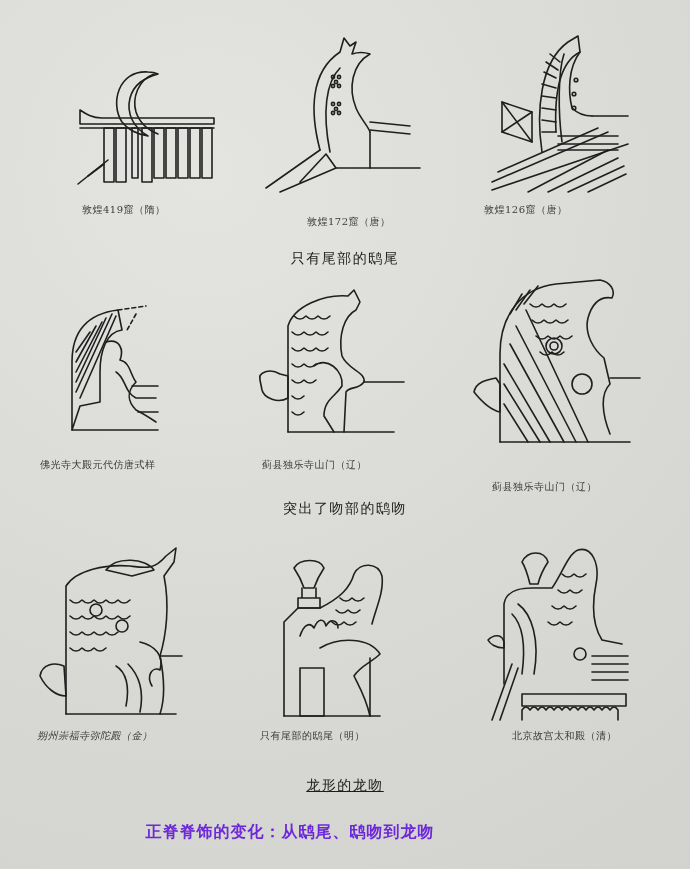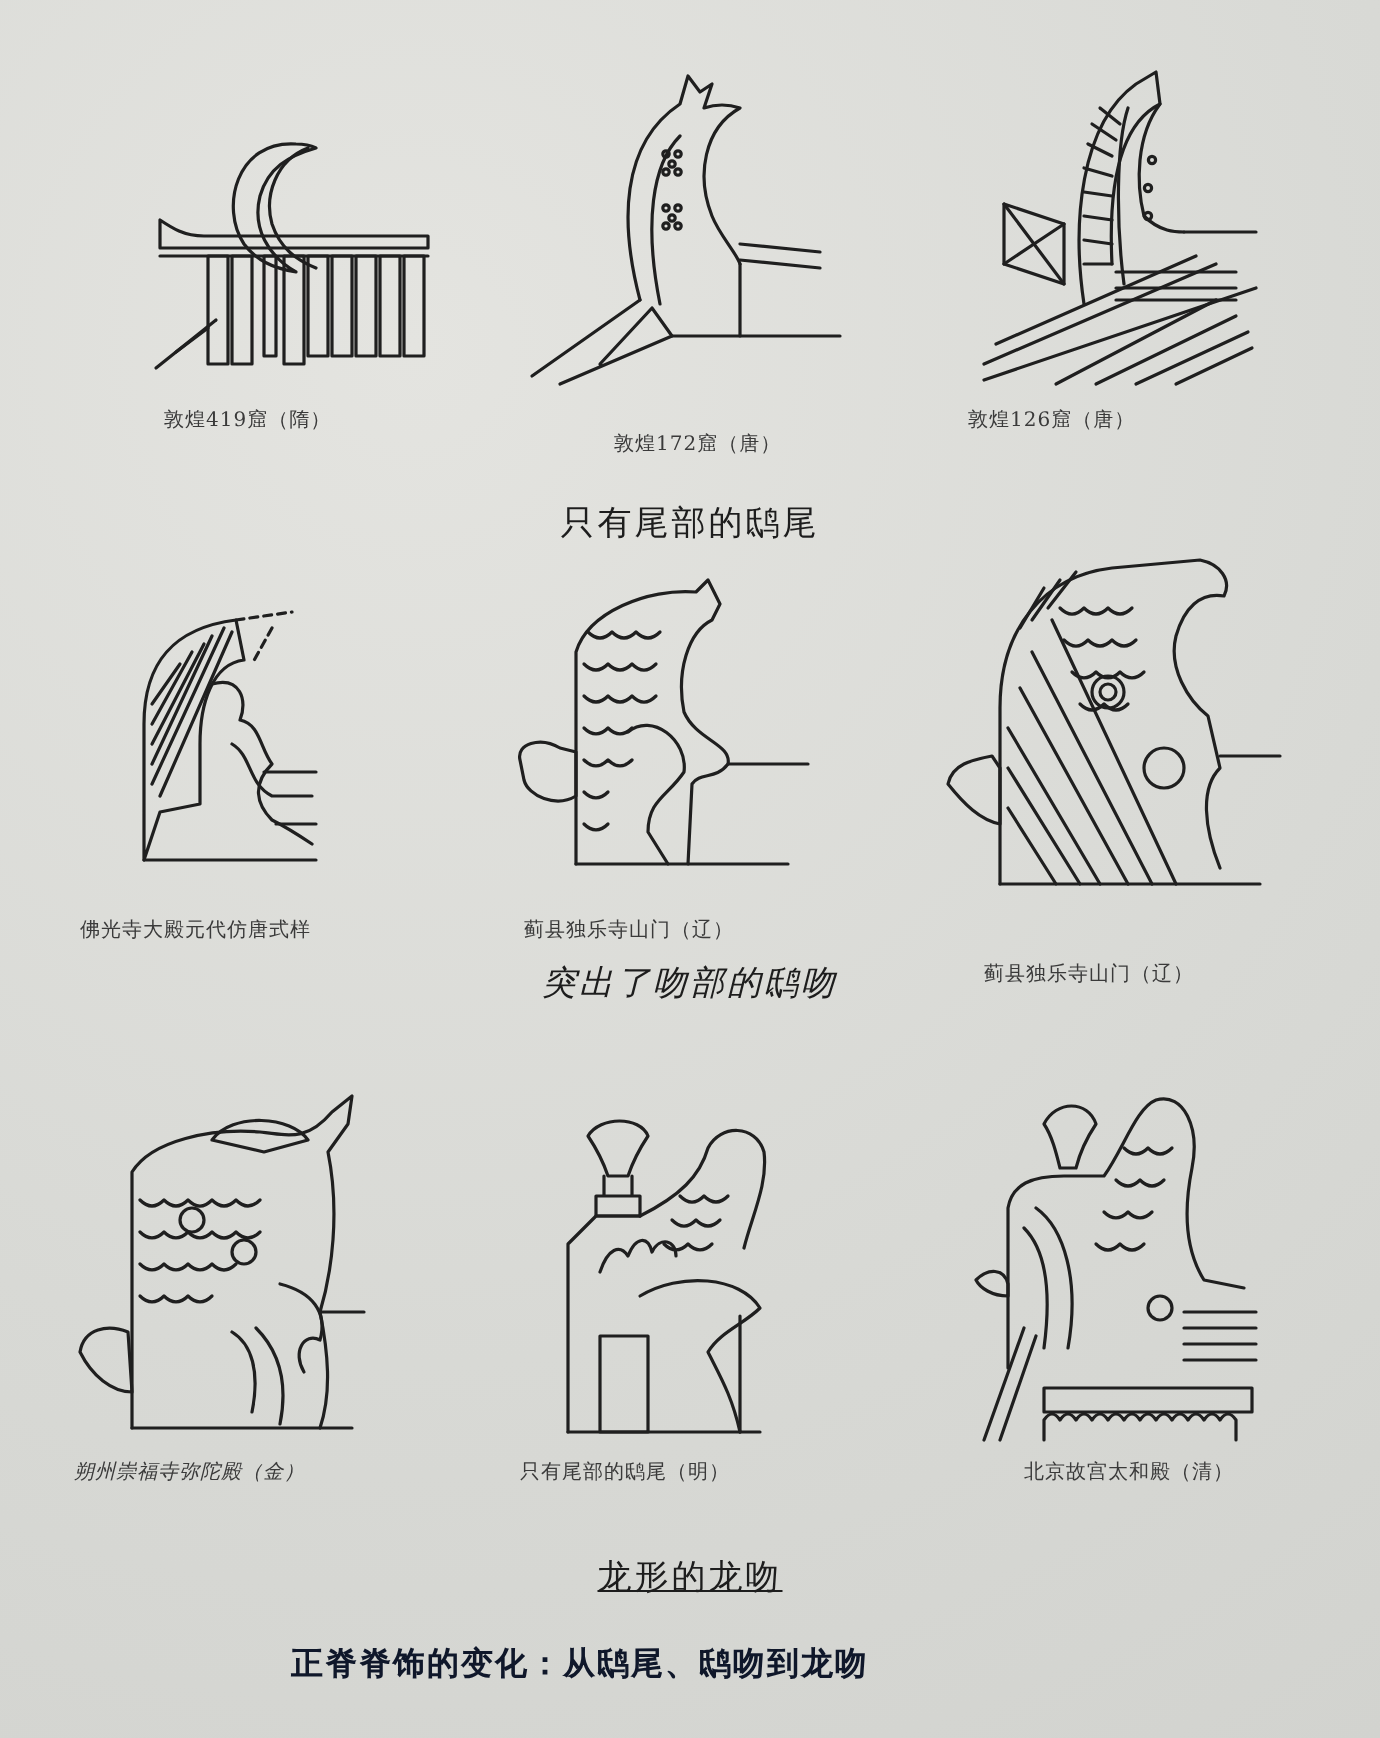--- a/index.html
+++ b/index.html
@@ -14,25 +14,25 @@
     .fig { position: absolute; }
     .fig svg { display: block; overflow: visible; }
     .fig svg * { fill: none; stroke: #1f1f1f; stroke-width: 1.6; stroke-linejoin: round; stroke-linecap: round; }
     .fig svg .fill { fill: #1f1f1f; stroke: none; }
     .fig svg .thin { stroke-width: 1; }
     .caption {
       position: absolute; font-size: 10px; color: #3a3a3a; white-space: nowrap;
       letter-spacing: 0.5px;
     }
     .section-title {
-      position: absolute; font-size: 17px; color: #1d1d1d; white-space: nowrap;
+      position: absolute; font-size: 14px; color: #1d1d1d; white-space: nowrap;
       letter-spacing: 1.5px; width: 690px; left: 0; text-align: center;
     }
     .main-title {
-      position: absolute; font-size: 16px; color: #0f172a; white-space: nowrap;
+      position: absolute; font-size: 16px; color: #6d28d9; white-space: nowrap;
       letter-spacing: 1px; width: 580px; left: 0; text-align: center; font-weight: bold;
     }
   </style>
 </head>
 <body>
 
 <div class="fig" style="left:78px;top:64px;">
   <svg width="140" height="120" viewBox="0 0 140 120">
     <path d="M70 8 C40 6 32 40 44 58 C50 66 58 70 70 72 C56 64 48 50 52 34 C56 20 66 14 80 10 C76 8 73 8 70 8 Z"></path>
     <path d="M76 10 C60 16 54 34 58 48 C62 60 70 66 80 70"></path>
@@ -171,21 +171,21 @@
     <circle cx="112" cy="110" r="10"></circle>
     <path d="M4 118 C6 108 16 106 26 104 L30 110 L30 138 C20 136 12 128 4 118 Z"></path>
     <line x1="140" y1="104" x2="170" y2="104"></line>
     <line x1="30" y1="168" x2="160" y2="168"></line>
   </svg>
 </div>
 
 <div class="caption" style="left:40px;top:458px;">佛光寺大殿元代仿唐式样</div>
 <div class="caption" style="left:262px;top:458px;">蓟县独乐寺山门（辽）</div>
 <div class="caption" style="left:492px;top:458px;margin-top:22px;">蓟县独乐寺山门（辽）</div>
-<div class="section-title" style="top:480px;font-style:italic;">突出了吻部的鸱吻</div>
+<div class="section-title" style="top:500px;">突出了吻部的鸱吻</div>
 
 <div class="fig" style="left:36px;top:546px;">
   <svg width="150" height="170" viewBox="0 0 150 170">
     <path d="M30 168 L30 40 C40 24 70 18 94 20 C110 22 118 24 130 10 L140 2 L138 16 L128 30 C134 60 130 90 124 110 C128 130 130 150 124 168"></path>
     <path d="M70 24 C80 10 110 12 118 24 L96 30 Z"></path>
     <g class="thin">
       <path d="M34 54 q6 6 12 0 q6 6 12 0 q6 6 12 0 q6 6 12 0 q6 6 12 0"></path>
       <path d="M34 70 q6 6 12 0 q6 6 12 0 q6 6 12 0 q6 6 12 0 q6 6 12 0"></path>
       <path d="M34 86 q6 6 12 0 q6 6 12 0 q6 6 12 0 q6 6 12 0"></path>
       <path d="M34 102 q6 6 12 0 q6 6 12 0 q6 6 12 0"></path>

